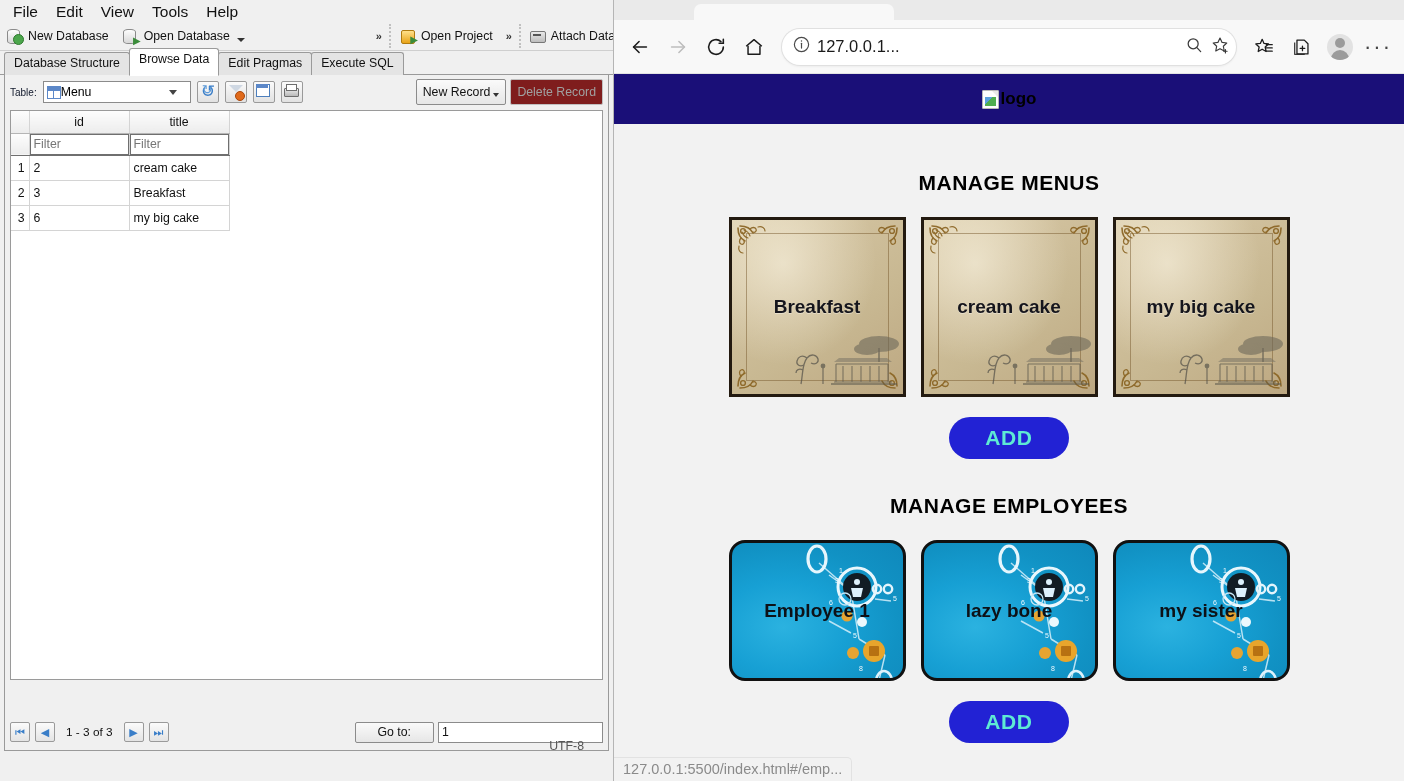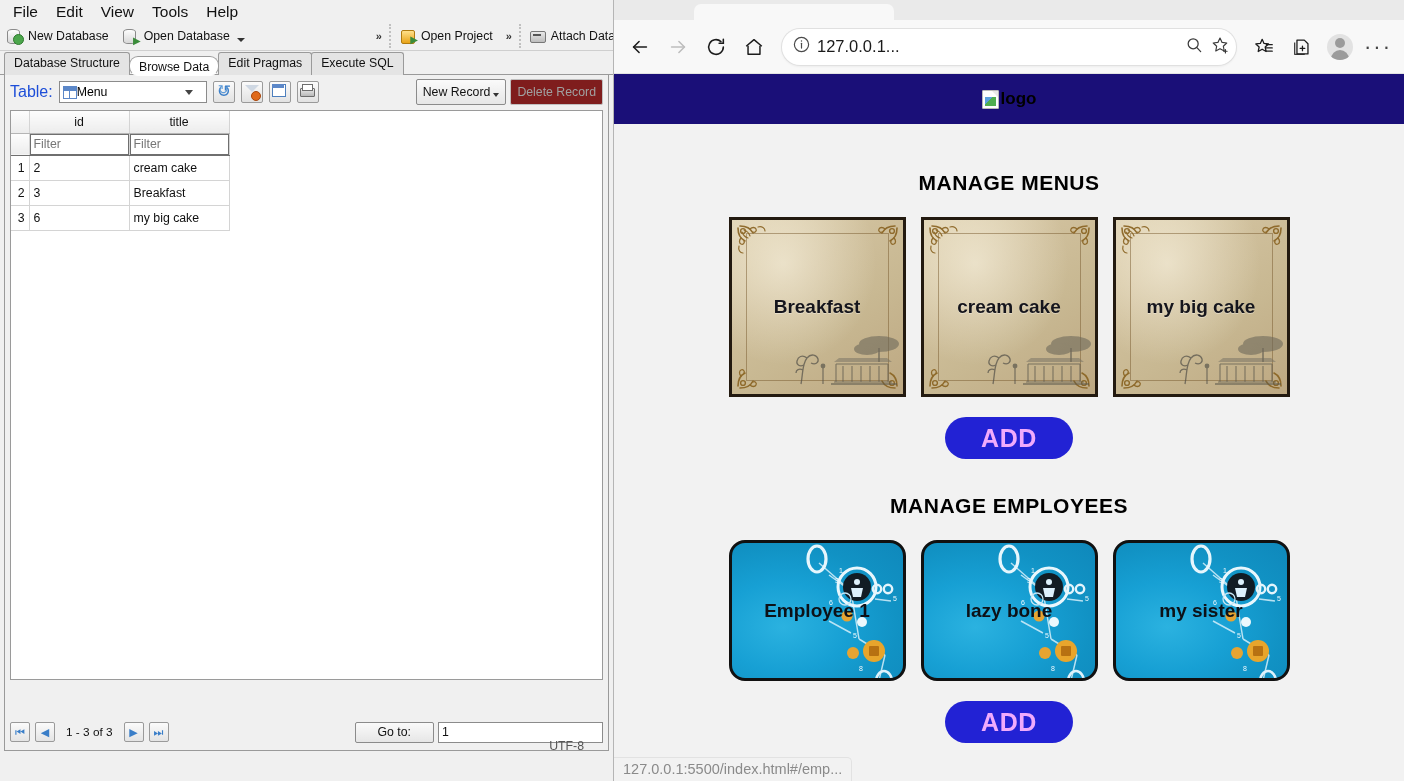--- a/index.html
+++ b/index.html
@@ -84,33 +84,32 @@
     content: ""; position: absolute; left: 0; right: 0; bottom: 0;
     border-bottom: 1px solid #9a9a9a;
   }
   .tab {
     font-size: 12.3px; color: #111; padding: 3px 9px 4px; background: #e4e4e4;
     border: 1px solid #9a9a9a; border-bottom: none; margin-right: -1px;
     border-radius: 3px 3px 0 0; position: relative; z-index: 1; cursor: default;
     line-height: 15px;
   }
   .tab.active {
-    background: #fff; z-index: 3; padding-bottom: 0; margin-bottom: -1px;
+    background: #fff; z-index: 3; padding-bottom: 8px; margin-bottom: -1px;
     border-bottom: 1px solid #fff;
-    border-radius: 9px;
   }
 
   .panel {
     margin: 0 4px 4px 4px; background: #f0f0f0; border: 1px solid #9a9a9a;
     border-top: none; height: calc(781px - 22px - 29px - 24px - 30px);
     position: relative; padding: 5px 5px 0 5px;
   }
 
   .tablerow1 { display: flex; align-items: center; gap: 6px; height: 24px; }
-  .lbl { font-size: 16px; color: #1d4ed8; text-align: center; }
+  .lbl { font-size: 10px; color: #0f172a; text-align: center; }
   .select {
     width: 148px; height: 22px; border: 1px solid #8b8b8b; background: #fff;
     display: flex; align-items: center; padding: 0 9px 0 3px;
     font-size: 12.3px; position: relative;
   }
   .select .grid-ico {
     width: 14px; height: 13px; background: #fff; border: 1px solid #5b87c8;
     position: relative; flex: none;
   }
   .select .grid-ico::before {
@@ -341,21 +340,21 @@
   }
   .emp-card .net { position: absolute; right: -6px; top: 0; width: 120px; height: 180px; opacity: .95; }
   .emp-card .net svg { display: block; }
   .emp-card .ctitle {
     position: absolute; left: 0; right: 0; top: 50%; transform: translateY(-50%);
     text-align: center; font-size: 19px; font-weight: bold; color: #0d1117;
   }
 
   .add-wrap { display: flex; justify-content: center; margin-top: 20px; }
   .addbtn {
-    background: #2222d4; color: #f0abfc; font-size: 25px; font-weight: bold;
+    background: #2222d4; color: #5eead4; font-size: 21px; font-weight: bold;
     border: none; border-radius: 24px; padding: 10px 36px; letter-spacing: .6px;
     cursor: pointer; font-family: "Liberation Sans", sans-serif; line-height: 22px;
   }
 
   .statuspop {
     position: absolute; left: 0; bottom: 0; max-width: 265px;
     background: #f2f2f2; border: 1px solid #e2e2e2; border-left: none; border-bottom: none;
     border-radius: 0 5px 0 0; padding: 3px 9px 4px 9px;
     font-size: 14.5px; color: #8a8a8a; white-space: nowrap; overflow: hidden;
   }

